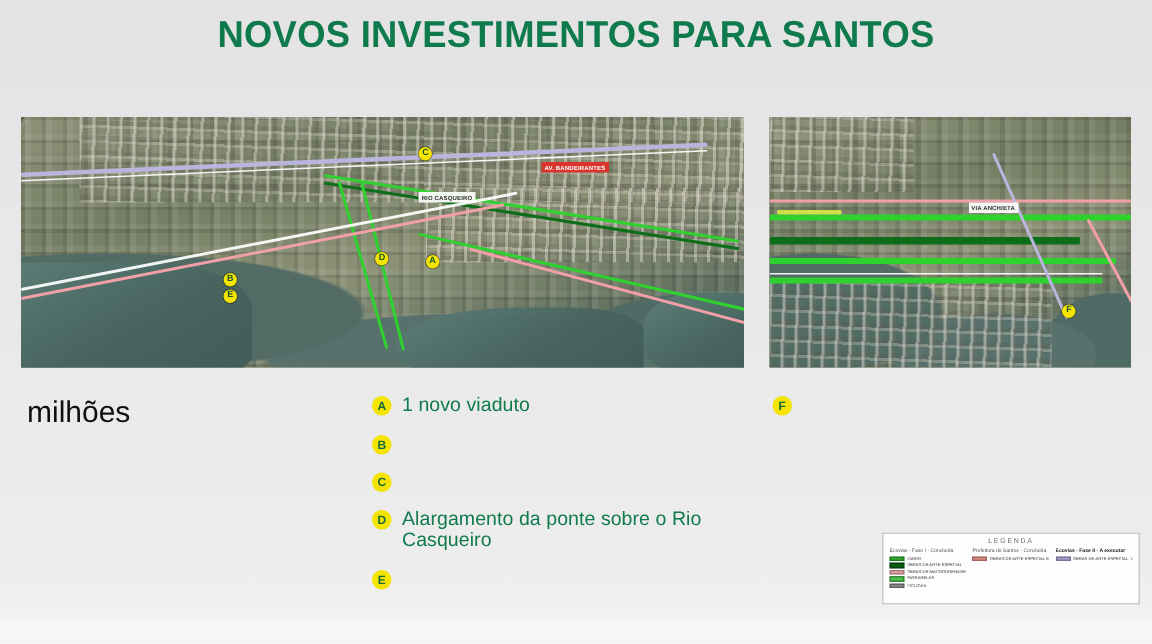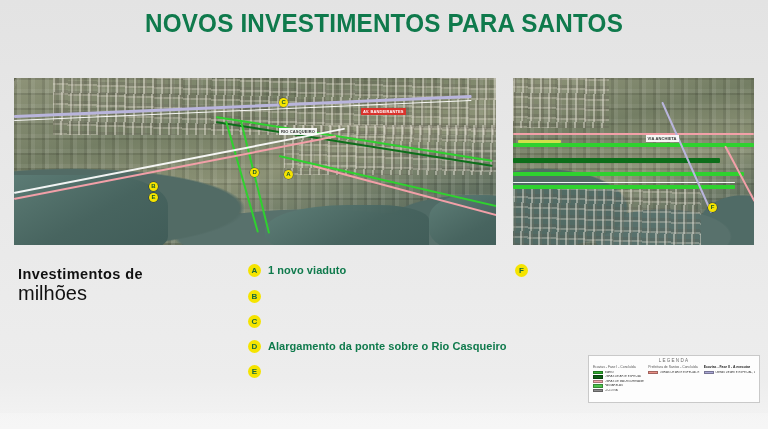--- a/index.html
+++ b/index.html
@@ -220,22 +220,22 @@
     background: #f5e400;
     color: #17683c;
     font-size: 8px;
     font-weight: bold;
     line-height: 13px;
     text-align: center;
     margin-top: 1px;
   }
 
   .bullet-text {
-    font-size: 11px;
-    font-weight: bold;
+    font-size: 13px;
+    font-weight: normal;
     color: #0f7a4c;
     line-height: 14.5px;
     letter-spacing: 0.05px;
   }
 
   
   .legend-box {
     position: absolute;
     left: 588px;
     top: 355px;
@@ -366,21 +366,20 @@
 
     <div class="map-label white" style="left:55%; top:34%;">VIA ANCHIETA</div>
     <div class="map-badge" style="left:81%; top:75%;">F</div>
   </div>
 
 </div>
 
 <div class="lower">
 
   <div class="invest">
-    <div class="invest-label">Investimentos de</div>
     <div class="invest-unit">milhões</div>
   </div>
 
   <div class="col-a">
       <div class="bullet">
         <div class="badge">A</div>
         <div class="bullet-text">1 novo viaduto</div>
       </div>
       <div class="bullet">
         <div class="badge">B</div>

